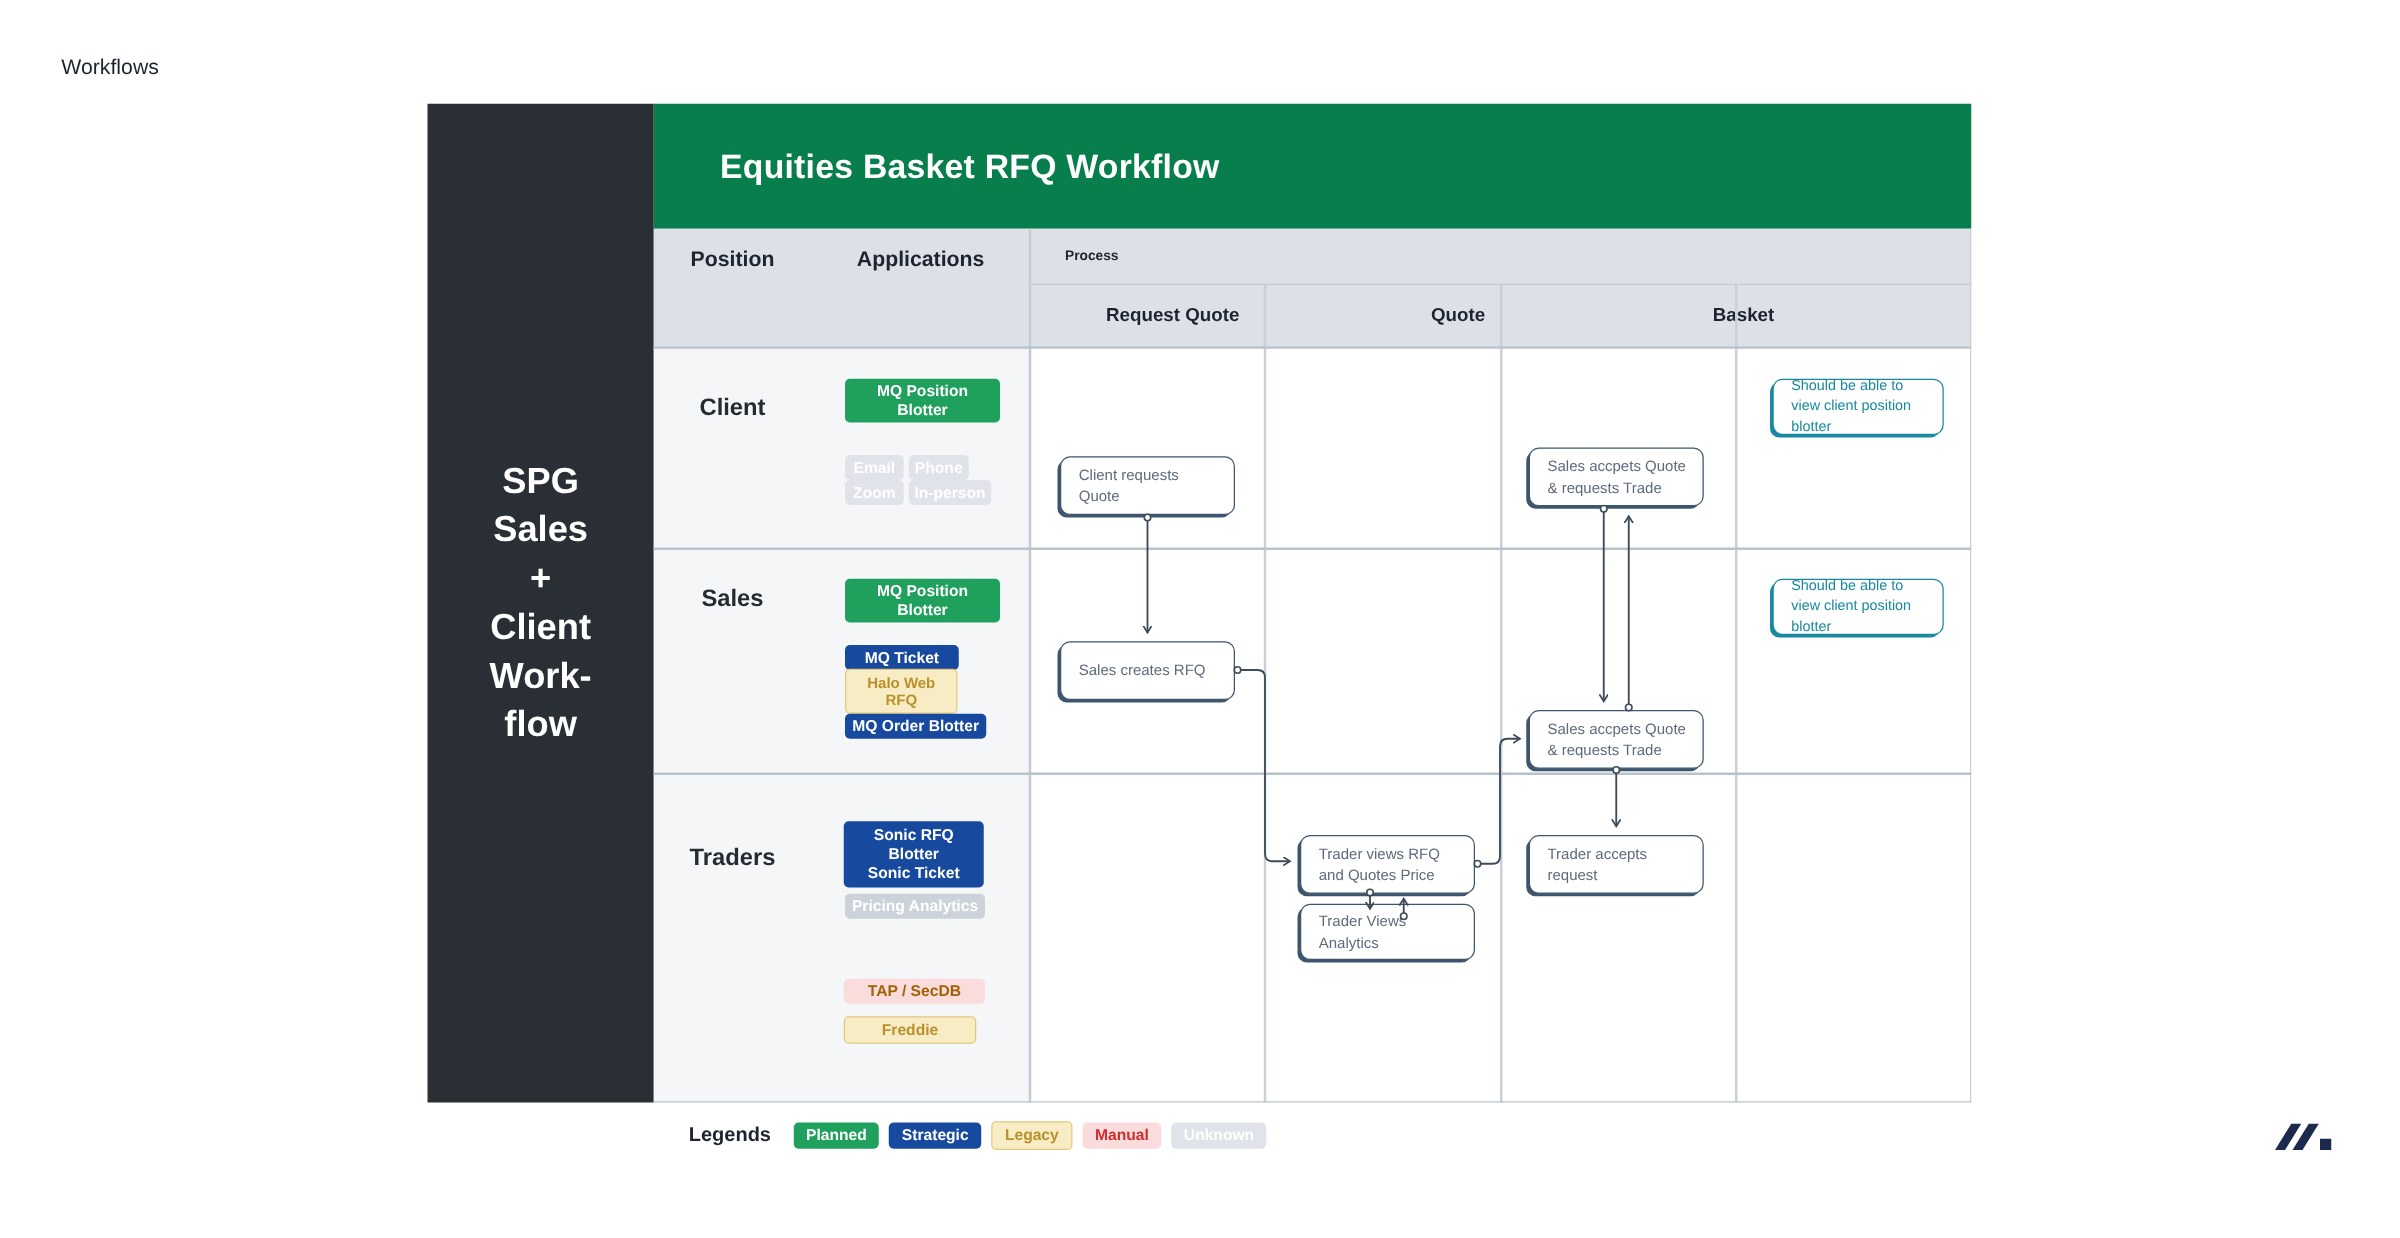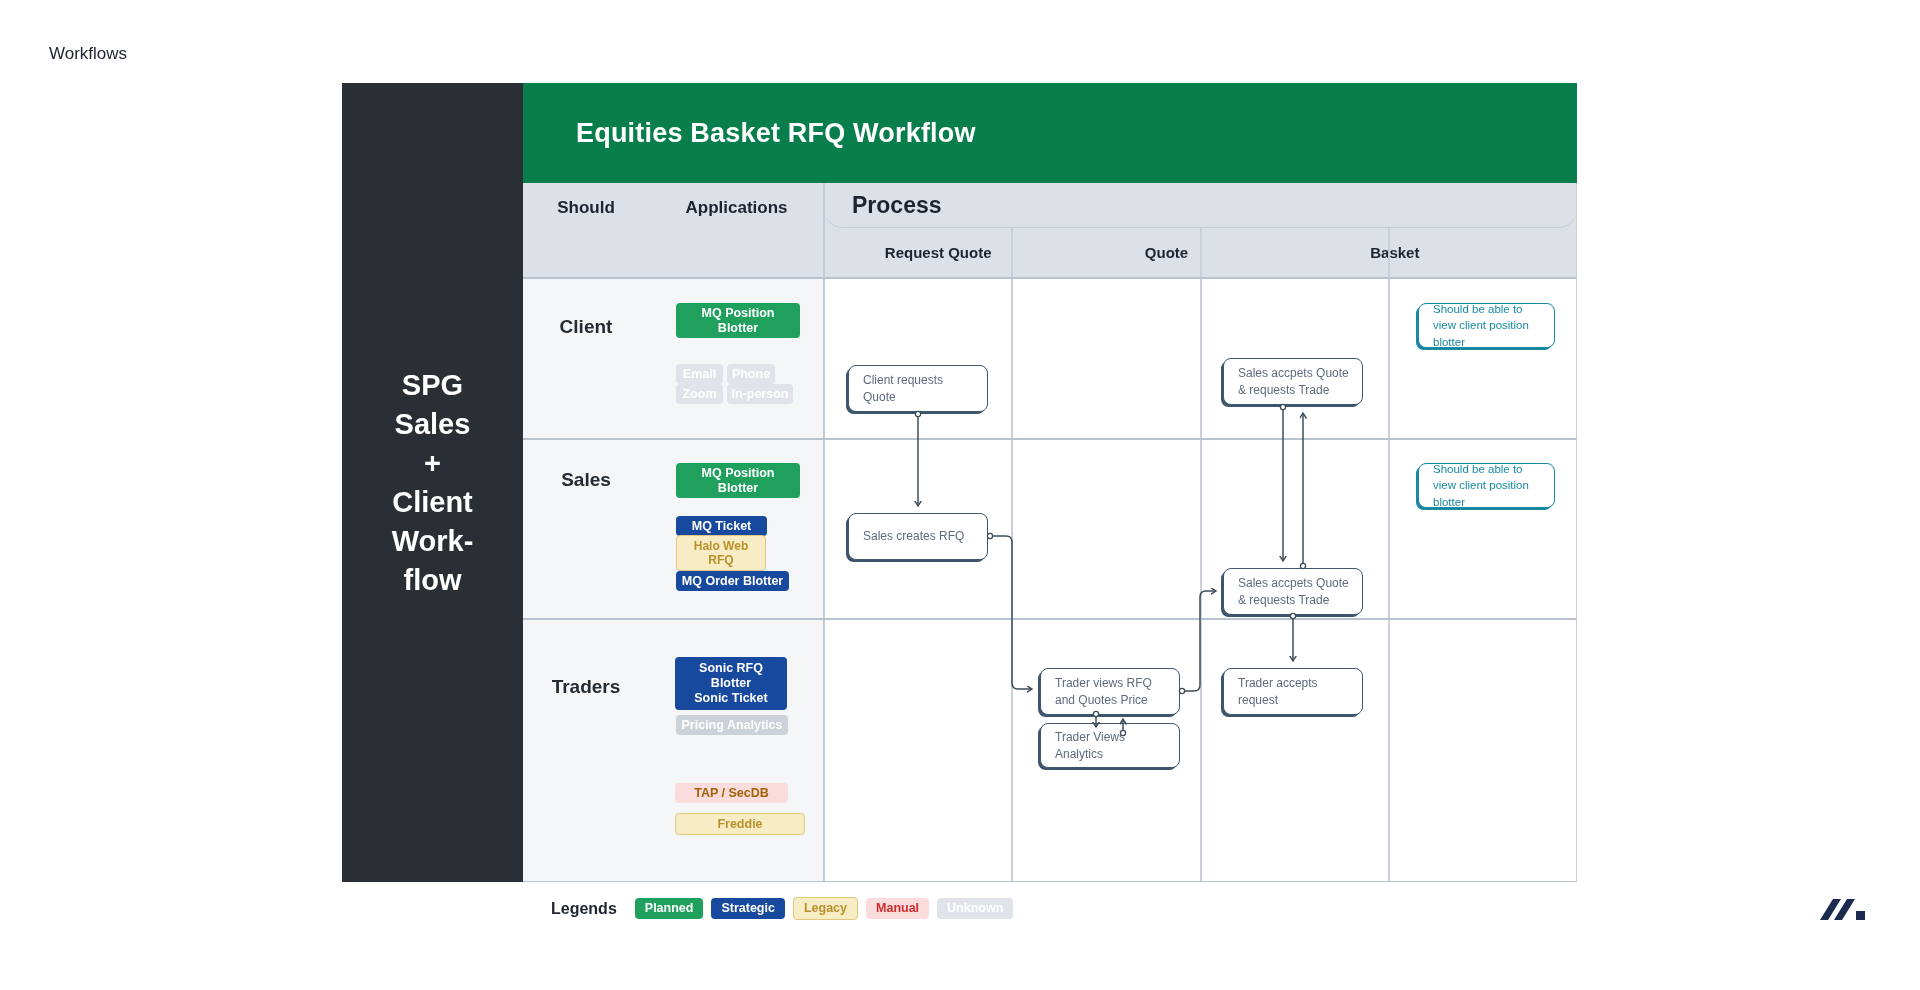--- a/index.html
+++ b/index.html
@@ -14,21 +14,21 @@
              display:flex; align-items:center; justify-content:center; }
   .sidebar-text { color:#ffffff; font-weight:bold; font-size:29px; line-height:39px; text-align:center; white-space:pre-line; }
 
   .banner { position:absolute; left:181px; top:0; width:1054px; height:100px; background:#087E4D;
             display:flex; align-items:center; padding-left:53px; }
   .banner-title { color:#ffffff; font-weight:bold; font-size:27px; letter-spacing:0.2px; }
 
   .hdr-band { position:absolute; left:181px; top:100px; width:1054px; height:94px; background:#DCE1E8; }
   .hdr-players { position:absolute; left:181px; top:100px; width:126px; height:50px; display:flex; align-items:center; justify-content:center; font-weight:bold; font-size:17px; color:#1D2430; }
   .hdr-apps { position:absolute; left:307px; top:100px; width:175px; height:50px; display:flex; align-items:center; justify-content:center; font-weight:bold; font-size:17px; color:#1D2430; }
-  .hdr-process { position:absolute; left:482px; top:100px; width:753px; height:45px; display:flex; align-items:center; padding-left:28px; font-weight:bold; font-size:23px; color:#1D2430; border-bottom:1.5px solid #C3CBD5;border-radius:19px; }
+  .hdr-process { position:absolute; left:482px; top:100px; width:753px; height:45px; display:flex; align-items:center; padding-left:28px; font-weight:bold; font-size:11px; color:#1D2430; border-bottom:1.5px solid #C3CBD5; }
   .hdr-stages { position:absolute; left:482px; top:145px; width:685px; height:49px; display:flex; }
   .hdr-stage { flex:1; display:flex; align-items:center; justify-content:center; font-weight:bold; font-size:15px; color:#1D2430; }
 
   .left-pane { position:absolute; left:181px; top:194px; width:301px; height:605px; background:#F4F6F8; }
 
   
   .vline { position:absolute; background:#C9D0D8; width:1.5px; }
   .v-process { left:481px; top:100px; height:699px; width:2px; background:#C3CBD5; }
   .v-c1 { left:669px; top:145px; height:654px; }
   .v-c2 { left:858px; top:145px; height:654px; }
@@ -84,21 +84,21 @@
 flow</div>
     </div>
 
     <div class="banner">
       <div class="banner-title">Equities Basket RFQ Workflow</div>
     </div>
 
     <div class="hdr-band"></div>
     <div class="left-pane"></div>
 
-    <div class="hdr-players">Should</div>
+    <div class="hdr-players">Position</div>
     <div class="hdr-apps">Applications</div>
     <div class="hdr-process">Process</div>
     <div class="hdr-stages">
       <div class="hdr-stage">Request Quote</div>
       <div class="hdr-stage">Quote</div>
       <div class="hdr-stage">Basket</div>
     </div>
 
     <div class="vline v-process"></div>
     <div class="vline v-c1"></div>
@@ -124,21 +124,21 @@
     <div class="badge b-blue" style="left:334px; top:433px; width:91px;">MQ Ticket</div>
     <div class="badge b-yellow" style="left:334px; top:452px; width:90px; font-size:12px;">Halo Web RFQ</div>
     <div class="badge b-blue" style="left:334px; top:488px; width:113px;">MQ Order Blotter</div>
 
     <div class="badge b-blue" style="left:333px; top:574px; width:112px; padding:4px 4px;">
       <span>Sonic RFQ Blotter</span><br>
       <span>Sonic Ticket</span>
     </div>
     <div class="badge b-gray2" style="left:334px; top:632px; width:112px;">Pricing Analytics</div>
     <div class="badge b-pink" style="left:333px; top:700px; width:113px;">TAP / SecDB</div>
-    <div class="badge b-yellow" style="left:333px; top:730px; width:130px;">Freddie</div>
+    <div class="badge b-yellow" style="left:333px; top:730px; width:106px;">Freddie</div>
 
     <div class="node" style="left:506px; top:282px; width:140px; height:47px;">Client requests Quote</div>
     <div class="node" style="left:881px; top:275px; width:140px; height:47px;">Sales accpets Quote &amp; requests Trade</div>
     <div class="node teal" style="left:1076px; top:220px; width:137px; height:45px;">Should be able to view client position blotter</div>
     <div class="node" style="left:506px; top:430px; width:140px; height:47px;">Sales creates RFQ</div>
     <div class="node" style="left:881px; top:485px; width:140px; height:47px;">Sales accpets Quote &amp; requests Trade</div>
     <div class="node teal" style="left:1076px; top:380px; width:137px; height:45px;">Should be able to view client position blotter</div>
     <div class="node" style="left:698px; top:585px; width:140px; height:47px;">Trader views RFQ and Quotes Price</div>
     <div class="node" style="left:698px; top:640px; width:140px; height:45px;">Trader Views Analytics</div>
     <div class="node" style="left:881px; top:585px; width:140px; height:47px;">Trader accepts request</div>

